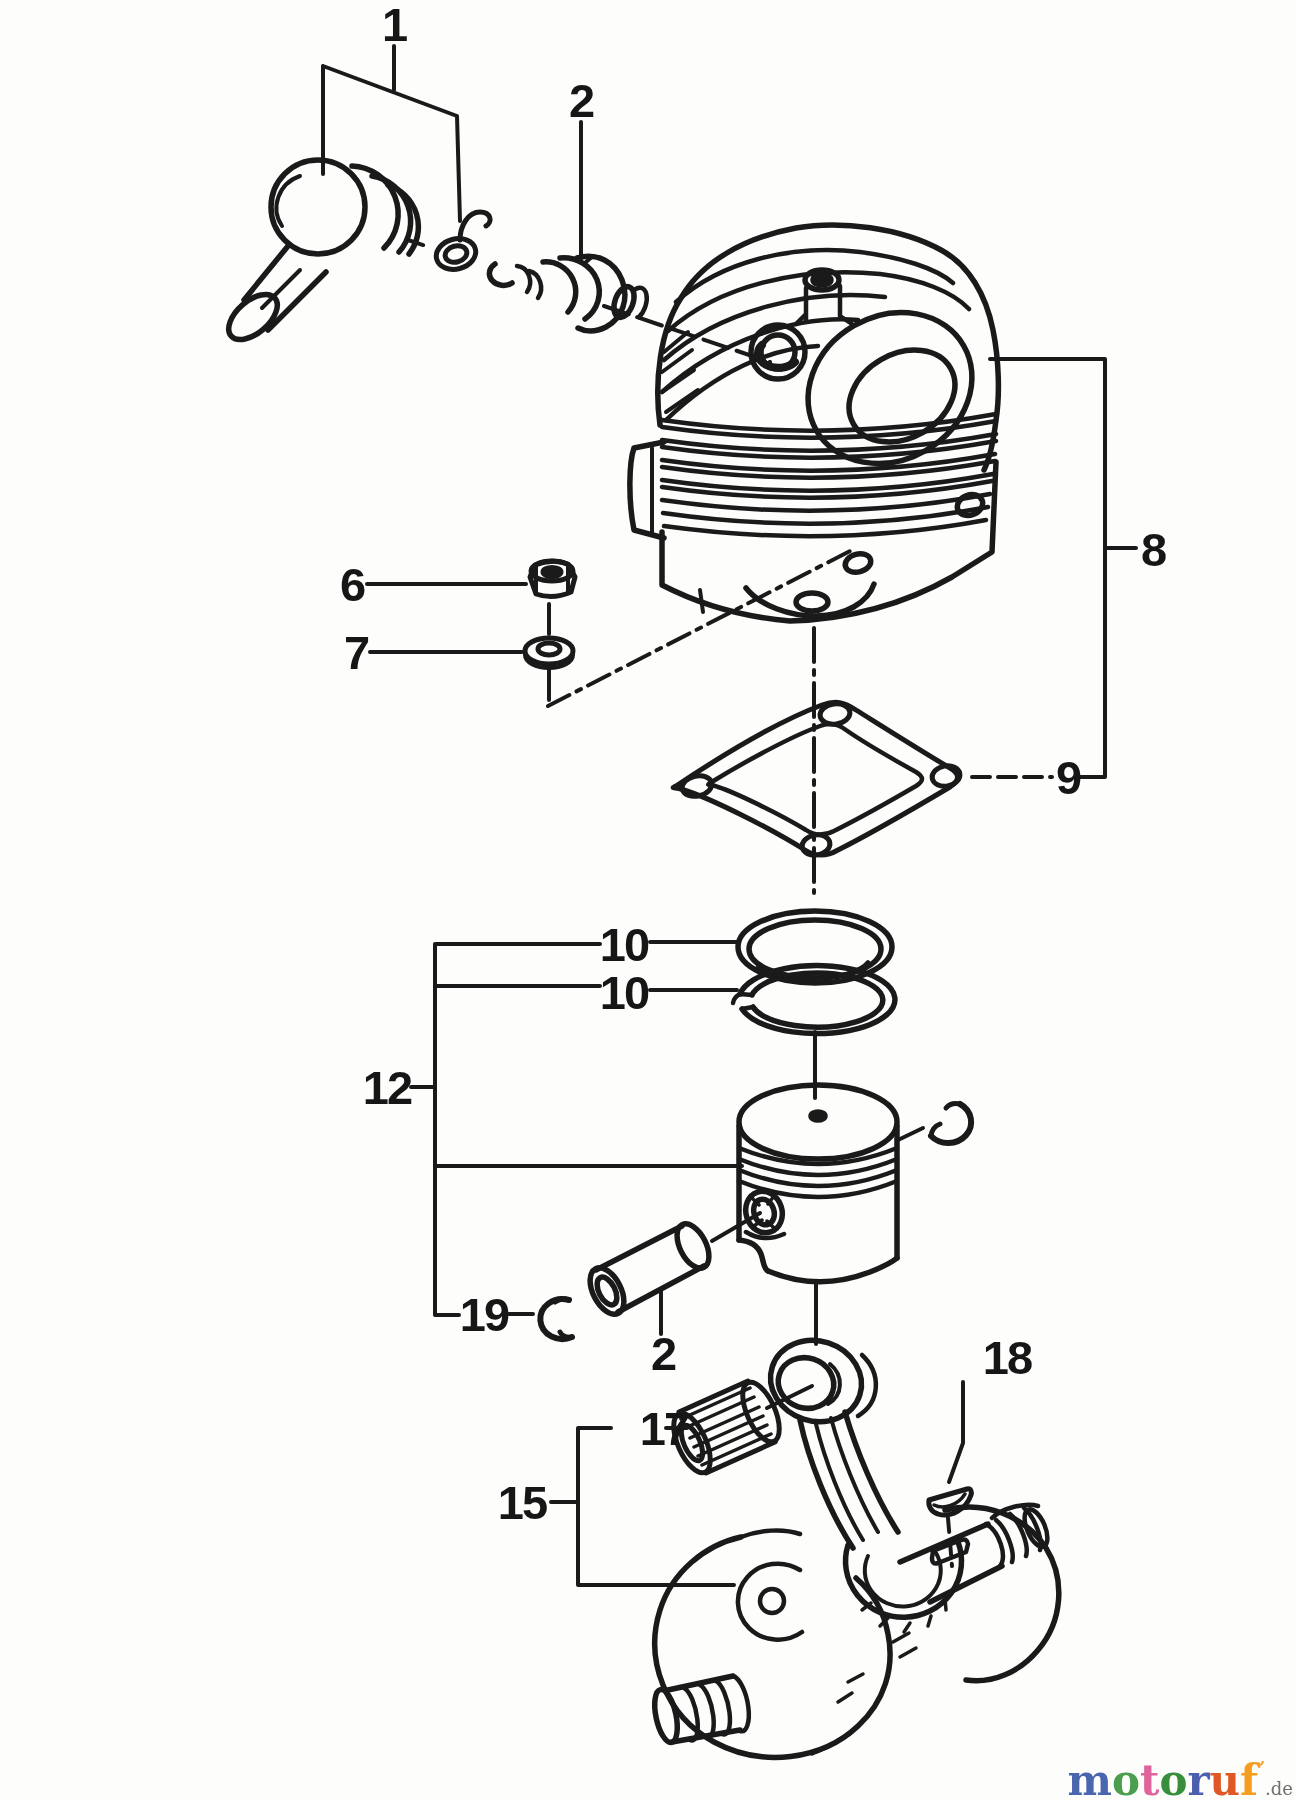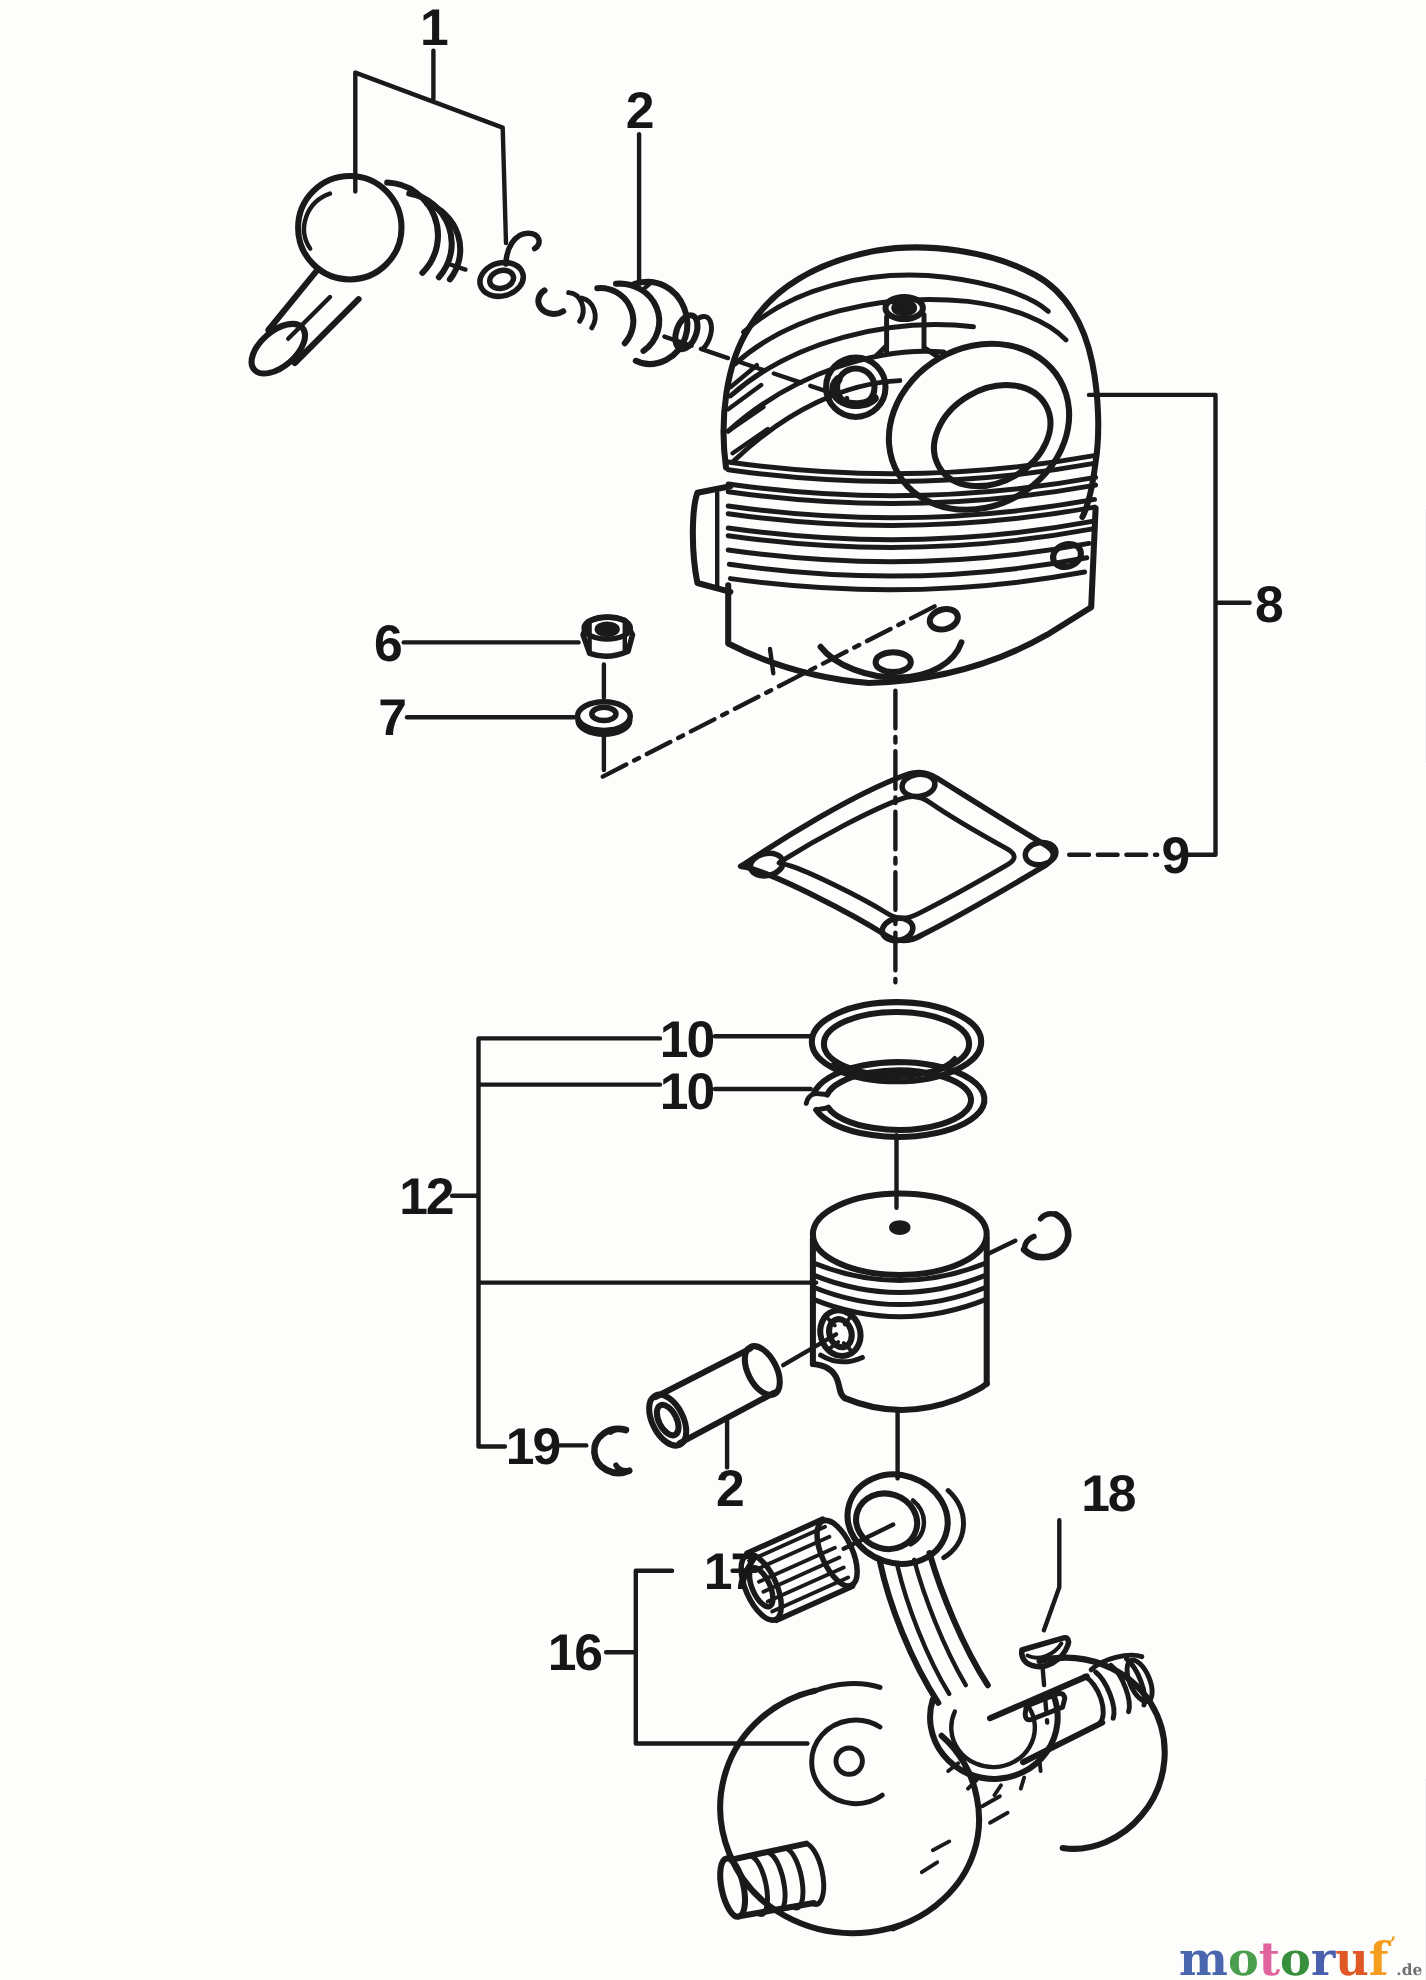--- a/index.html
+++ b/index.html
@@ -27,21 +27,21 @@
     position:absolute;
     right:3px;bottom:-2px;
     font-family:"DejaVu Serif", serif;
     font-weight:700;
     font-size:42px;
     line-height:1.0;
     white-space:nowrap;
   }
   .logo span{display:inline-block;}
   .logo .tick{font-size:17px;vertical-align:22px;margin-left:1px;}
-  .logo .de{font-size:14px;font-weight:700;letter-spacing:0px;}
+  .logo .de{font-size:18px;font-weight:400;letter-spacing:0px;}
 </style>
 </head>
 <body>
 
 <div class="stage">
 
   <svg class="art" viewBox="0 0 1296 1800" fill="none" stroke="#1a1a1a" stroke-linecap="round" stroke-linejoin="round">
 
     <g stroke-width="4">
       <path d="M394,46 V90 M323,66 L457,116 M323,66 V174 M457,116 L460,221"></path>
@@ -265,21 +265,21 @@
   <div class="plabel" style="left:581px;top:100px">2</div>
   <div class="plabel" style="left:352px;top:584px">6</div>
   <div class="plabel" style="left:356px;top:652px">7</div>
   <div class="plabel" style="left:1153px;top:549px">8</div>
   <div class="plabel" style="left:1068px;top:777px">9</div>
   <div class="plabel" style="left:624px;top:944px">10</div>
   <div class="plabel" style="left:624px;top:992px">10</div>
   <div class="plabel" style="left:387px;top:1087px">12</div>
   <div class="plabel" style="left:663px;top:1353px">2</div>
   <div class="plabel" style="left:484px;top:1314px">19</div>
-  <div class="plabel" style="left:522px;top:1502px">16</div>
+  <div class="plabel" style="left:522px;top:1502px">15</div>
   <div class="plabel" style="left:664px;top:1428px">17</div>
   <div class="plabel" style="left:1007px;top:1357px">18</div>
 
   <div class="logo">
     <span style="color: rgb(74, 102, 174);">m</span><span style="color: rgb(74, 158, 77);">o</span><span style="color: rgb(224, 99, 158);">t</span><span style="color: rgb(55, 143, 59);">o</span><span style="color: rgb(74, 95, 174);">r</span><span style="color: rgb(224, 87, 38);">u</span><span style="color: rgb(245, 157, 30);">f</span><span class="tick" style="color: rgb(240, 160, 36);">’</span><span class="de" style="color: rgb(112, 112, 112);">.de</span>
   </div>
 
 </div>
 
 </body></html>

